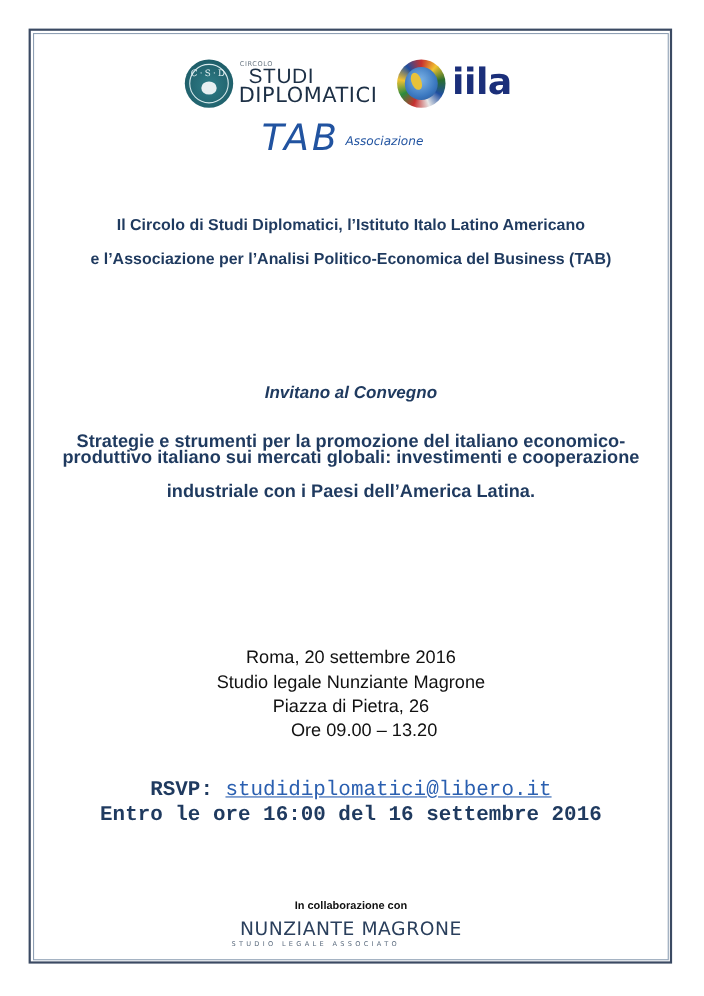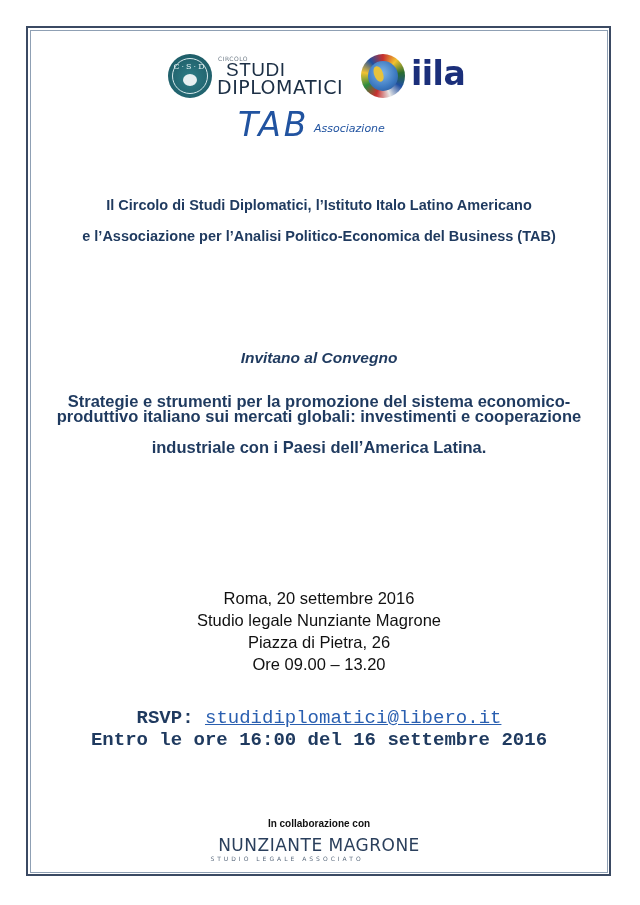--- a/index.html
+++ b/index.html
@@ -84,28 +84,28 @@
 <div class="logo-tab">
   <span class="tab-main">TAB</span>
   <span class="tab-sub">Associazione</span>
 </div>
 
 <div class="center org-line" style="top:197px;">Il Circolo di Studi Diplomatici, l’Istituto Italo Latino Americano</div>
 <div class="center org-line" style="top:228px;">e l’Associazione per l’Analisi Politico-Economica del Business (TAB)</div>
 
 <div class="center invite" style="top:349px;text-align:center;">Invitano al Convegno</div>
 
-<div class="center title-line" style="top:392px;">Strategie e strumenti per la promozione del sistema economico-</div>
+<div class="center title-line" style="top:392px;">Strategie e strumenti per la promozione del italiano economico-</div>
 <div class="center title-line" style="top:407px;">produttivo italiano sui mercati globali: investimenti e cooperazione</div>
 <div class="center title-line" style="top:438px;">industriale con i Paesi dell’America Latina.</div>
 
 <div class="center venue" style="top:589px;">Roma, 20 settembre 2016</div>
 <div class="center venue" style="top:611px;">Studio legale Nunziante Magrone</div>
 <div class="center venue" style="top:633px;">Piazza di Pietra, 26</div>
-<div class="center venue" style="top:655px;">Ore 09.00 – 13.20</div>
+<div class="center venue" style="top:655px;margin-left:12px;">Ore 09.00 – 13.20</div>
 
 <div class="center rsvp" style="top:707px;">
   <span>RSVP</span><span>: </span><a>studidiplomatici@libero.it</a>
 </div>
 <div class="center rsvp" style="top:729px;">Entro le ore 16:00 del 16 settembre 2016</div>
 
 <div class="center collab" style="top:818px;">In collaborazione con</div>
 <div class="center nm-main" style="top:835px;">NUNZIANTE MAGRONE</div>
 <div class="center nm-sub" style="top:855px; left:-2px;">STUDIO LEGALE ASSOCIATO</div>
 

